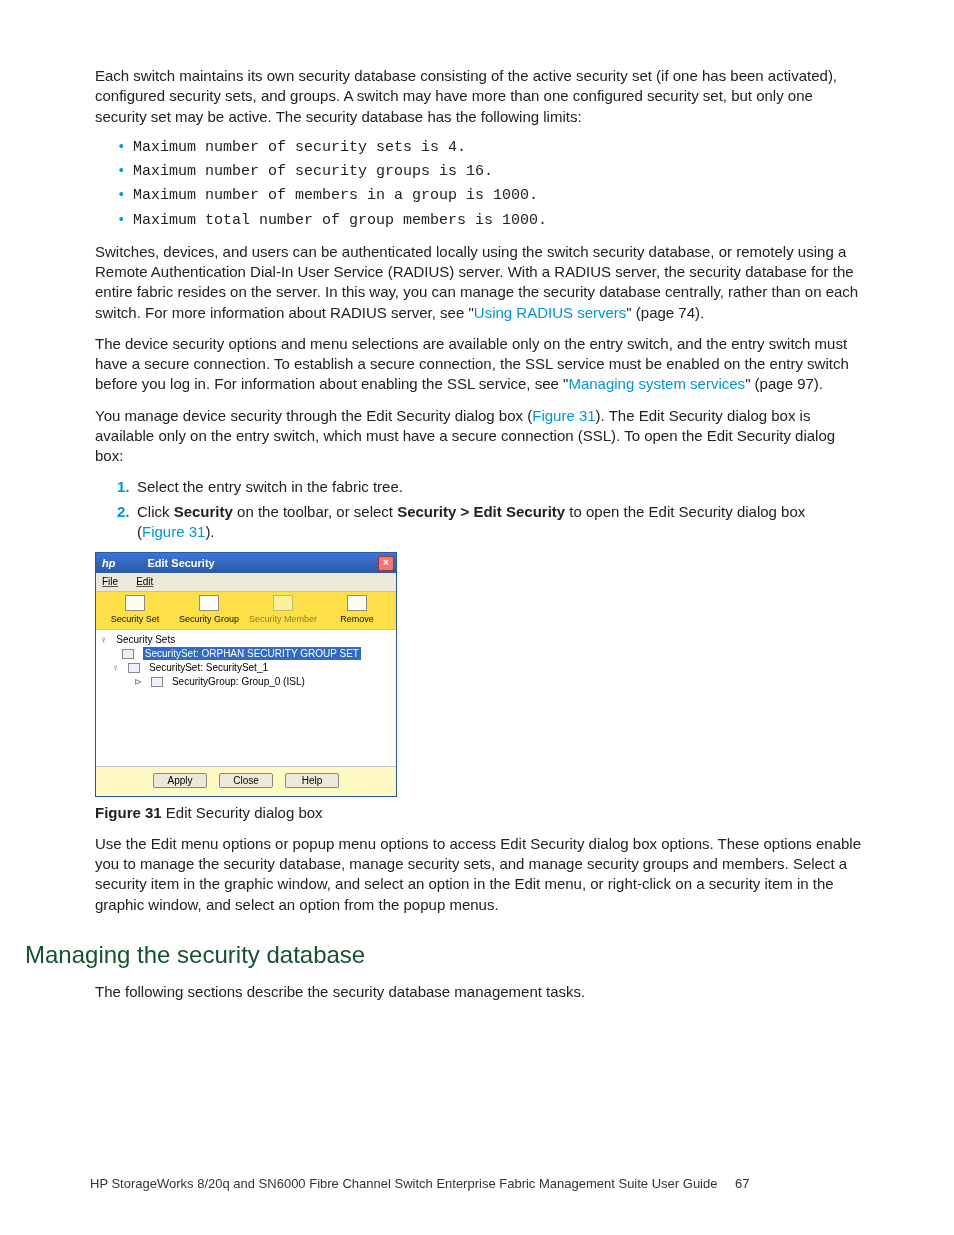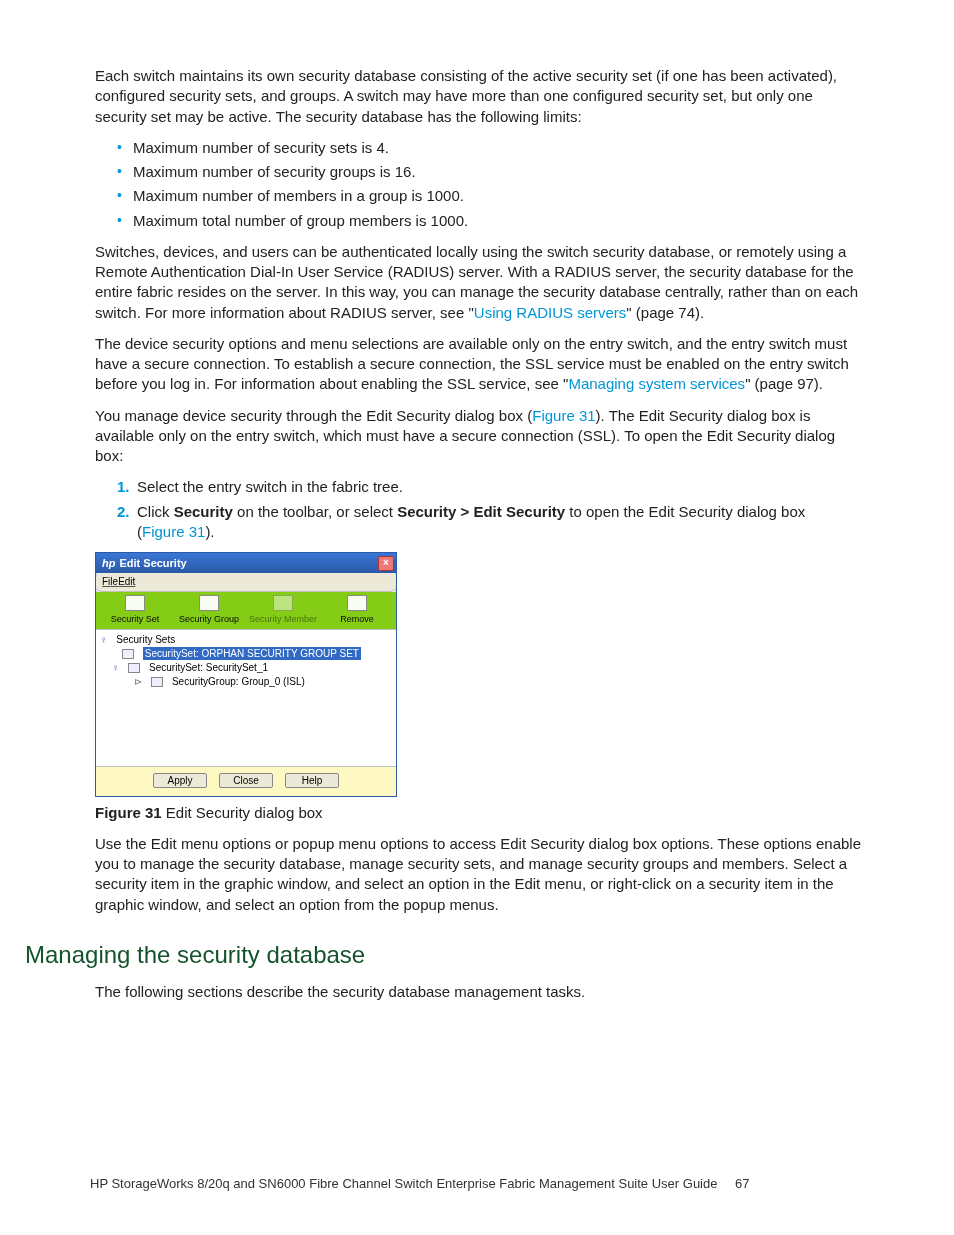--- a/index.html
+++ b/index.html
@@ -9,21 +9,21 @@
     margin: 0;
     font-family: Arial, Helvetica, sans-serif;
     font-size: 15px;
     line-height: 1.35;
     color: #222;
     position: relative;
     box-sizing: border-box;
     padding: 55px 90px 0 95px;
   }
   p { margin: 11px 0; }
-  ul { margin: 2px 0 10px 0; padding-left: 22px; list-style: none; }
+  ul { margin: 2px 0 10px 0; padding-left: 22px; list-style: none; font-family: Liberation Mono, monospace; }
   ul li { position: relative; padding-left: 16px; margin: 4px 0; }
   ul li::before {
     content: "•"; color: #0096d6; position: absolute; left: 0; top: 0;
     font-size: 14px;
   }
   ol { margin: 6px 12px 10px 0; padding-left: 22px; list-style: none; counter-reset: step; }
   ol li { position: relative; padding-left: 20px; margin: 4px 0; }
   ol li::before {
     counter-increment: step;
     content: counter(step) ".";
@@ -59,39 +59,39 @@
     box-shadow: 0 0 0 1px #c8d4ea inset;
   }
   .dialog .titlebar {
     background: linear-gradient(#3a76d6, #2a5aa5);
     color: #fff;
     height: 20px;
     display: flex; align-items: center;
     padding: 0 2px 0 6px;
     font-weight: bold;
     font-size: 11px;
+    gap: 28px;
   }
   .dialog .titlebar .spacer { flex: 1; }
   .dialog .titlebar .close-icon {
     width: 16px; height: 15px;
     background: #e77; border: 1px solid #a33; border-radius: 2px;
     display: flex; align-items: center; justify-content: center;
     color: #fff; font-weight: bold; font-size: 10px;
     box-sizing: border-box;
   }
   .dialog .menubar {
     background: #ece9d8;
-    display: flex; gap: 0;
+    display: flex; gap: 18px;
     padding: 2px 6px;
     border-bottom: 1px solid #c0c0c0;
-    border-radius: 6px;
   }
   .dialog .menubar span { text-decoration: underline; text-decoration-color: #555; }
   .dialog .toolbar {
-    background: #84cc16;
+    background: #fde047;
     display: flex; justify-content: space-between;
     padding: 3px 2px 4px 2px;
     border-bottom: 1px solid #c0c0c0;
   }
   .dialog .toolbar .tbtn {
     text-align: center;
     flex: 1;
     font-size: 9px;
     opacity: 0.95;
   }

